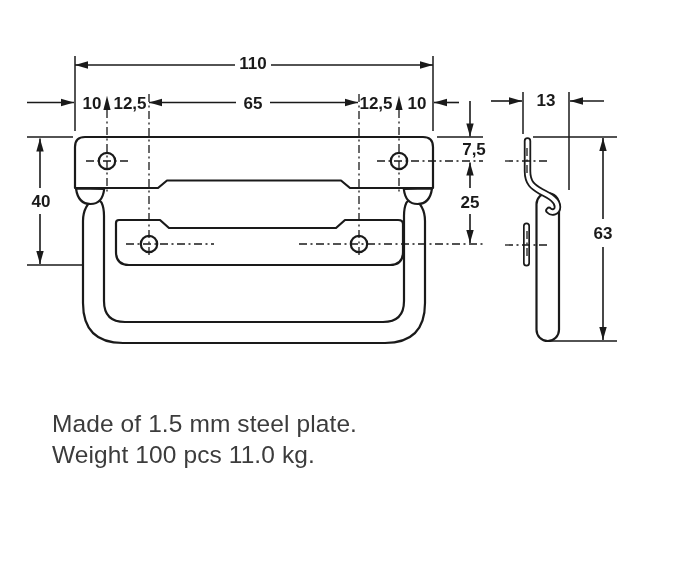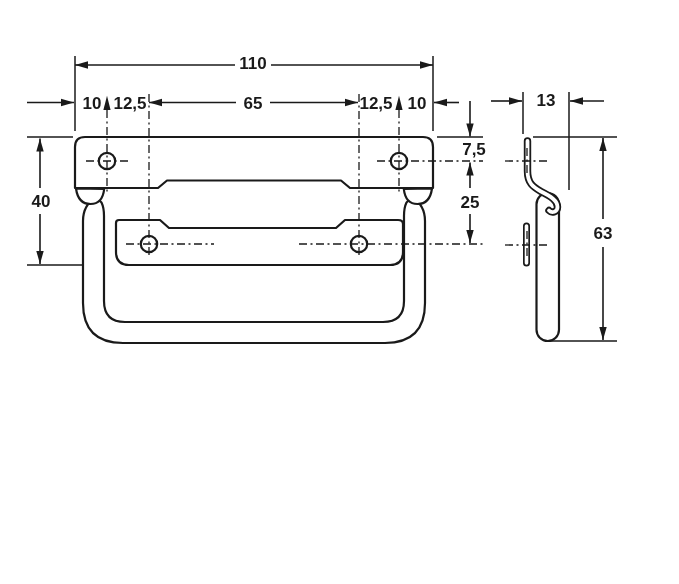--- a/index.html
+++ b/index.html
@@ -144,15 +144,17 @@
       <text class="dim-label" x="417" y="103">10</text>
       <text class="dim-label" x="474" y="149">7,5</text>
       <text class="dim-label" x="470" y="202">25</text>
       <text class="dim-label" x="41" y="201">40</text>
       <text class="dim-label" x="546" y="100">13</text>
       <text class="dim-label" x="603" y="233">63</text>
     </g>
   </svg>
 
   <div class="notes">
+    <div>Made of 1.5 mm steel plate.</div>
+    <div>Weight 100 pcs 11.0 kg.</div>
   </div>
 
 </div>
 
 </body></html>

